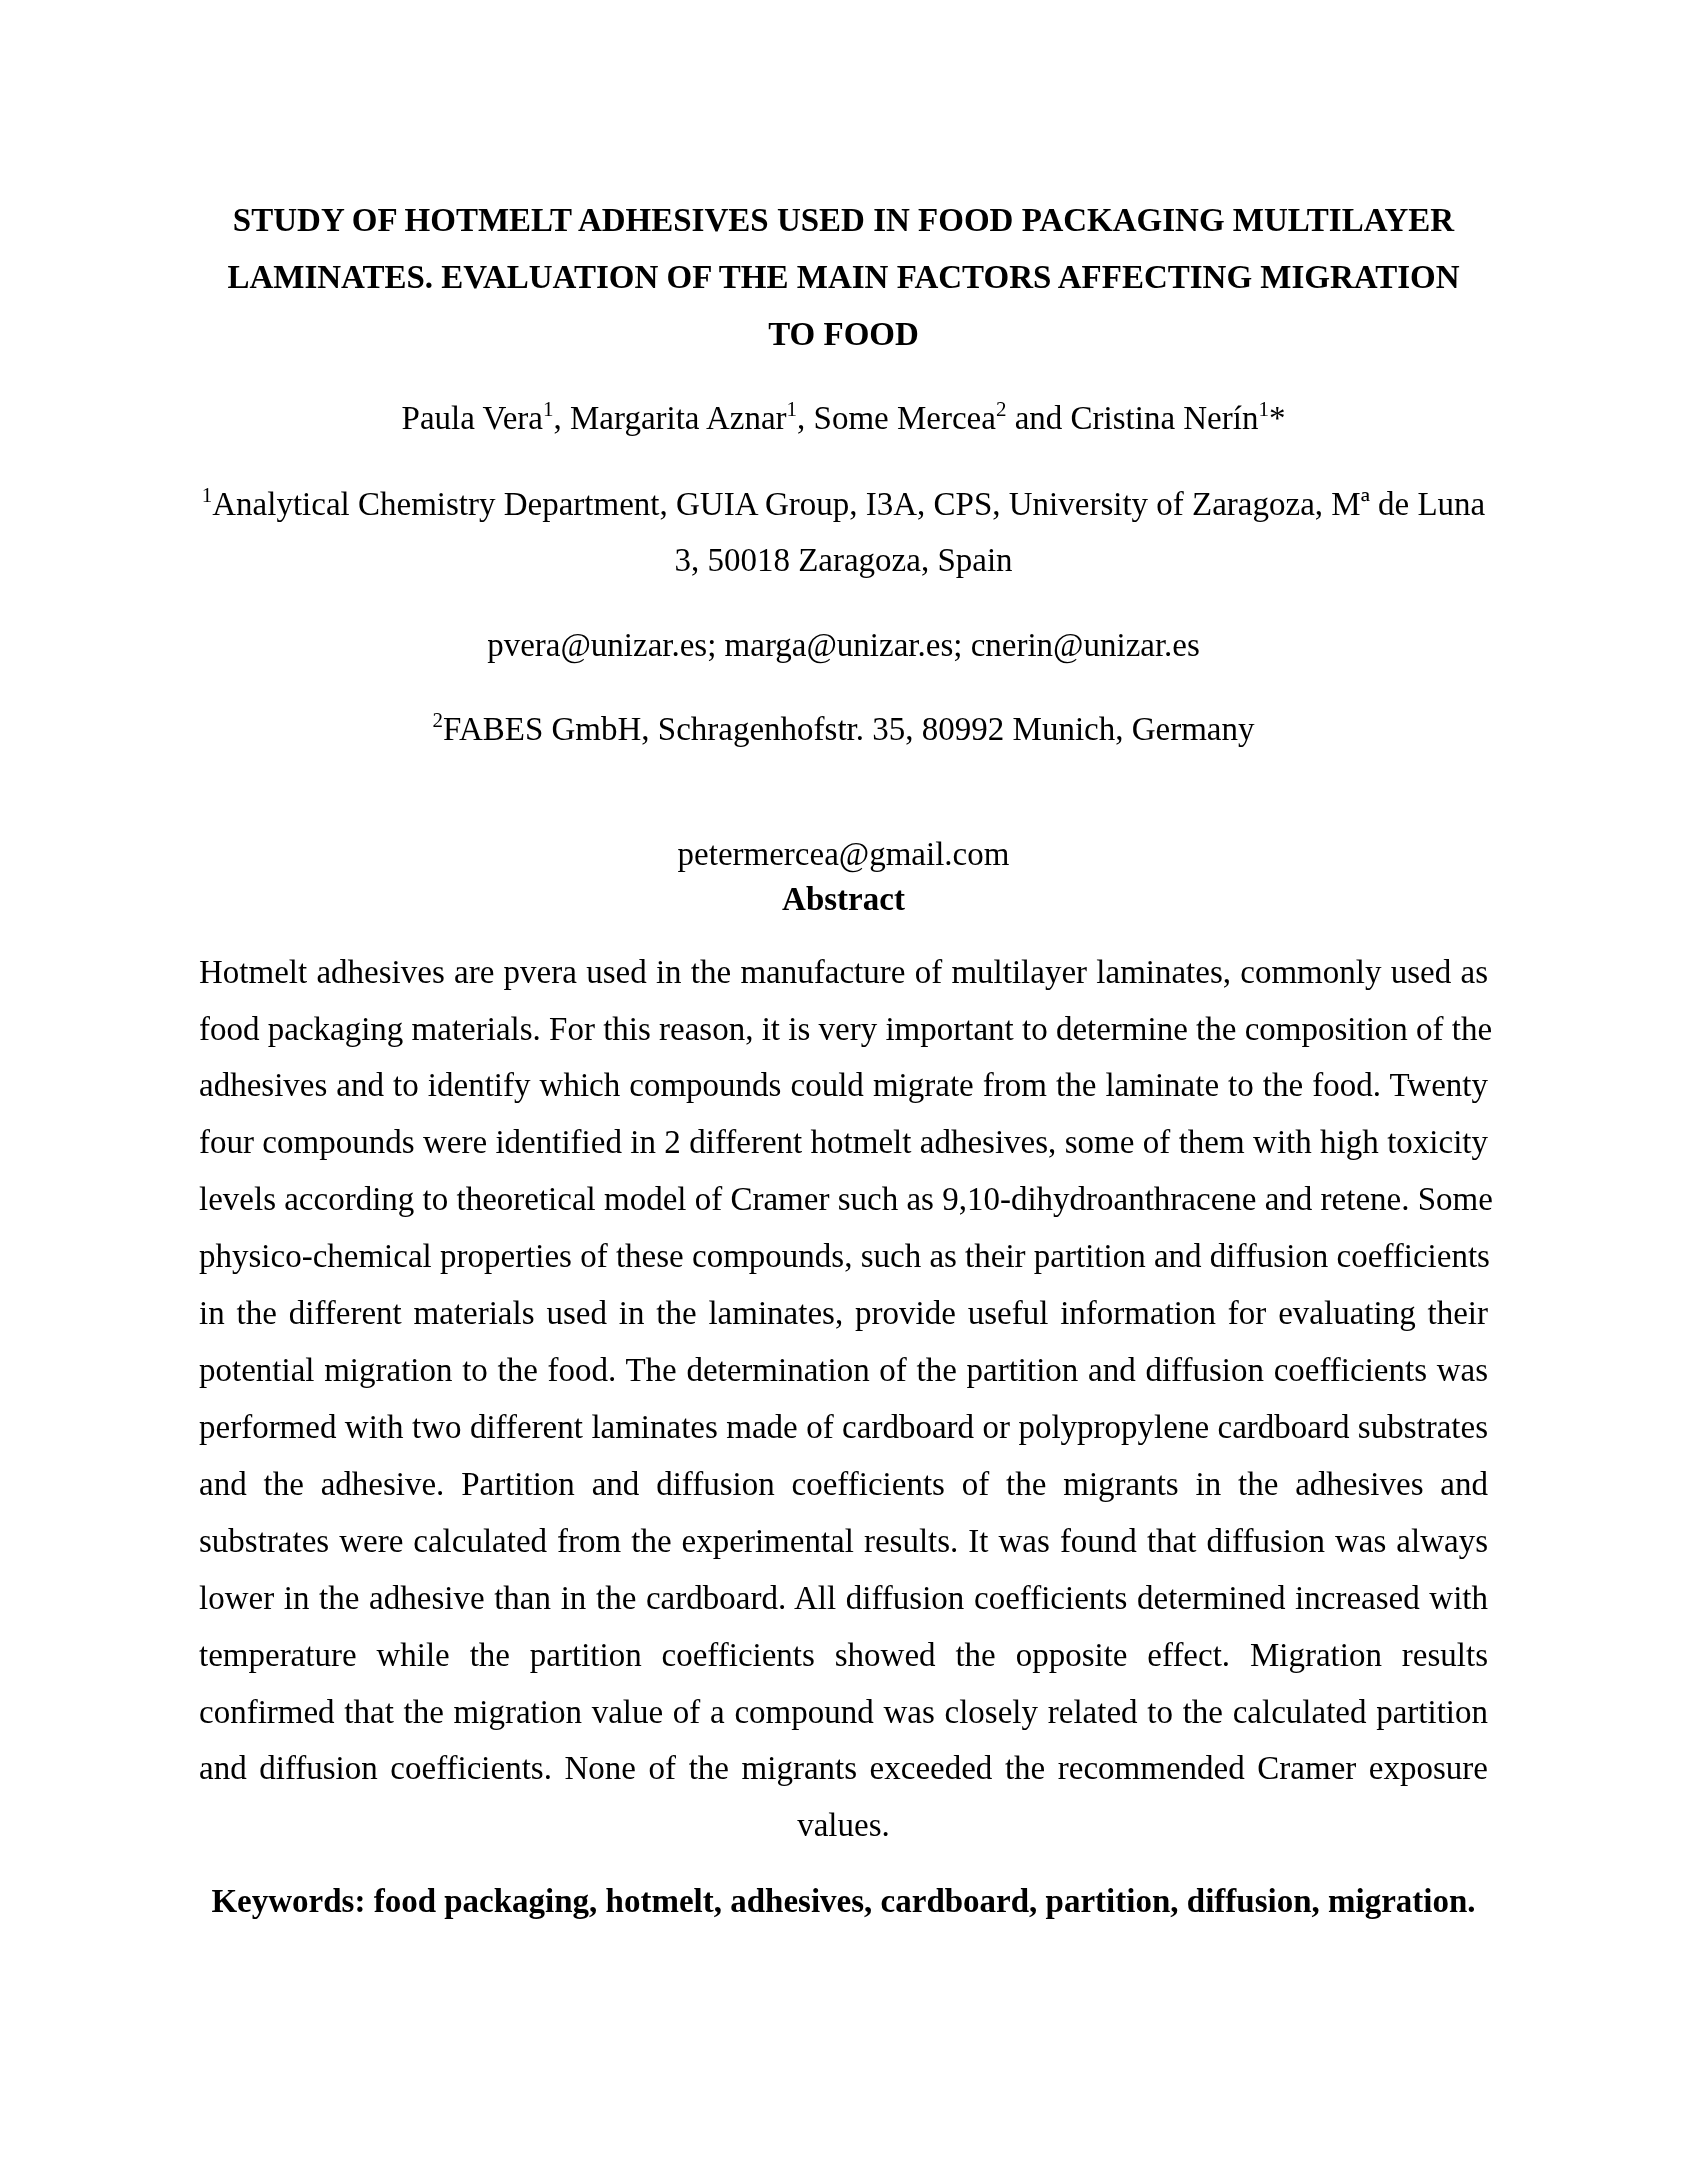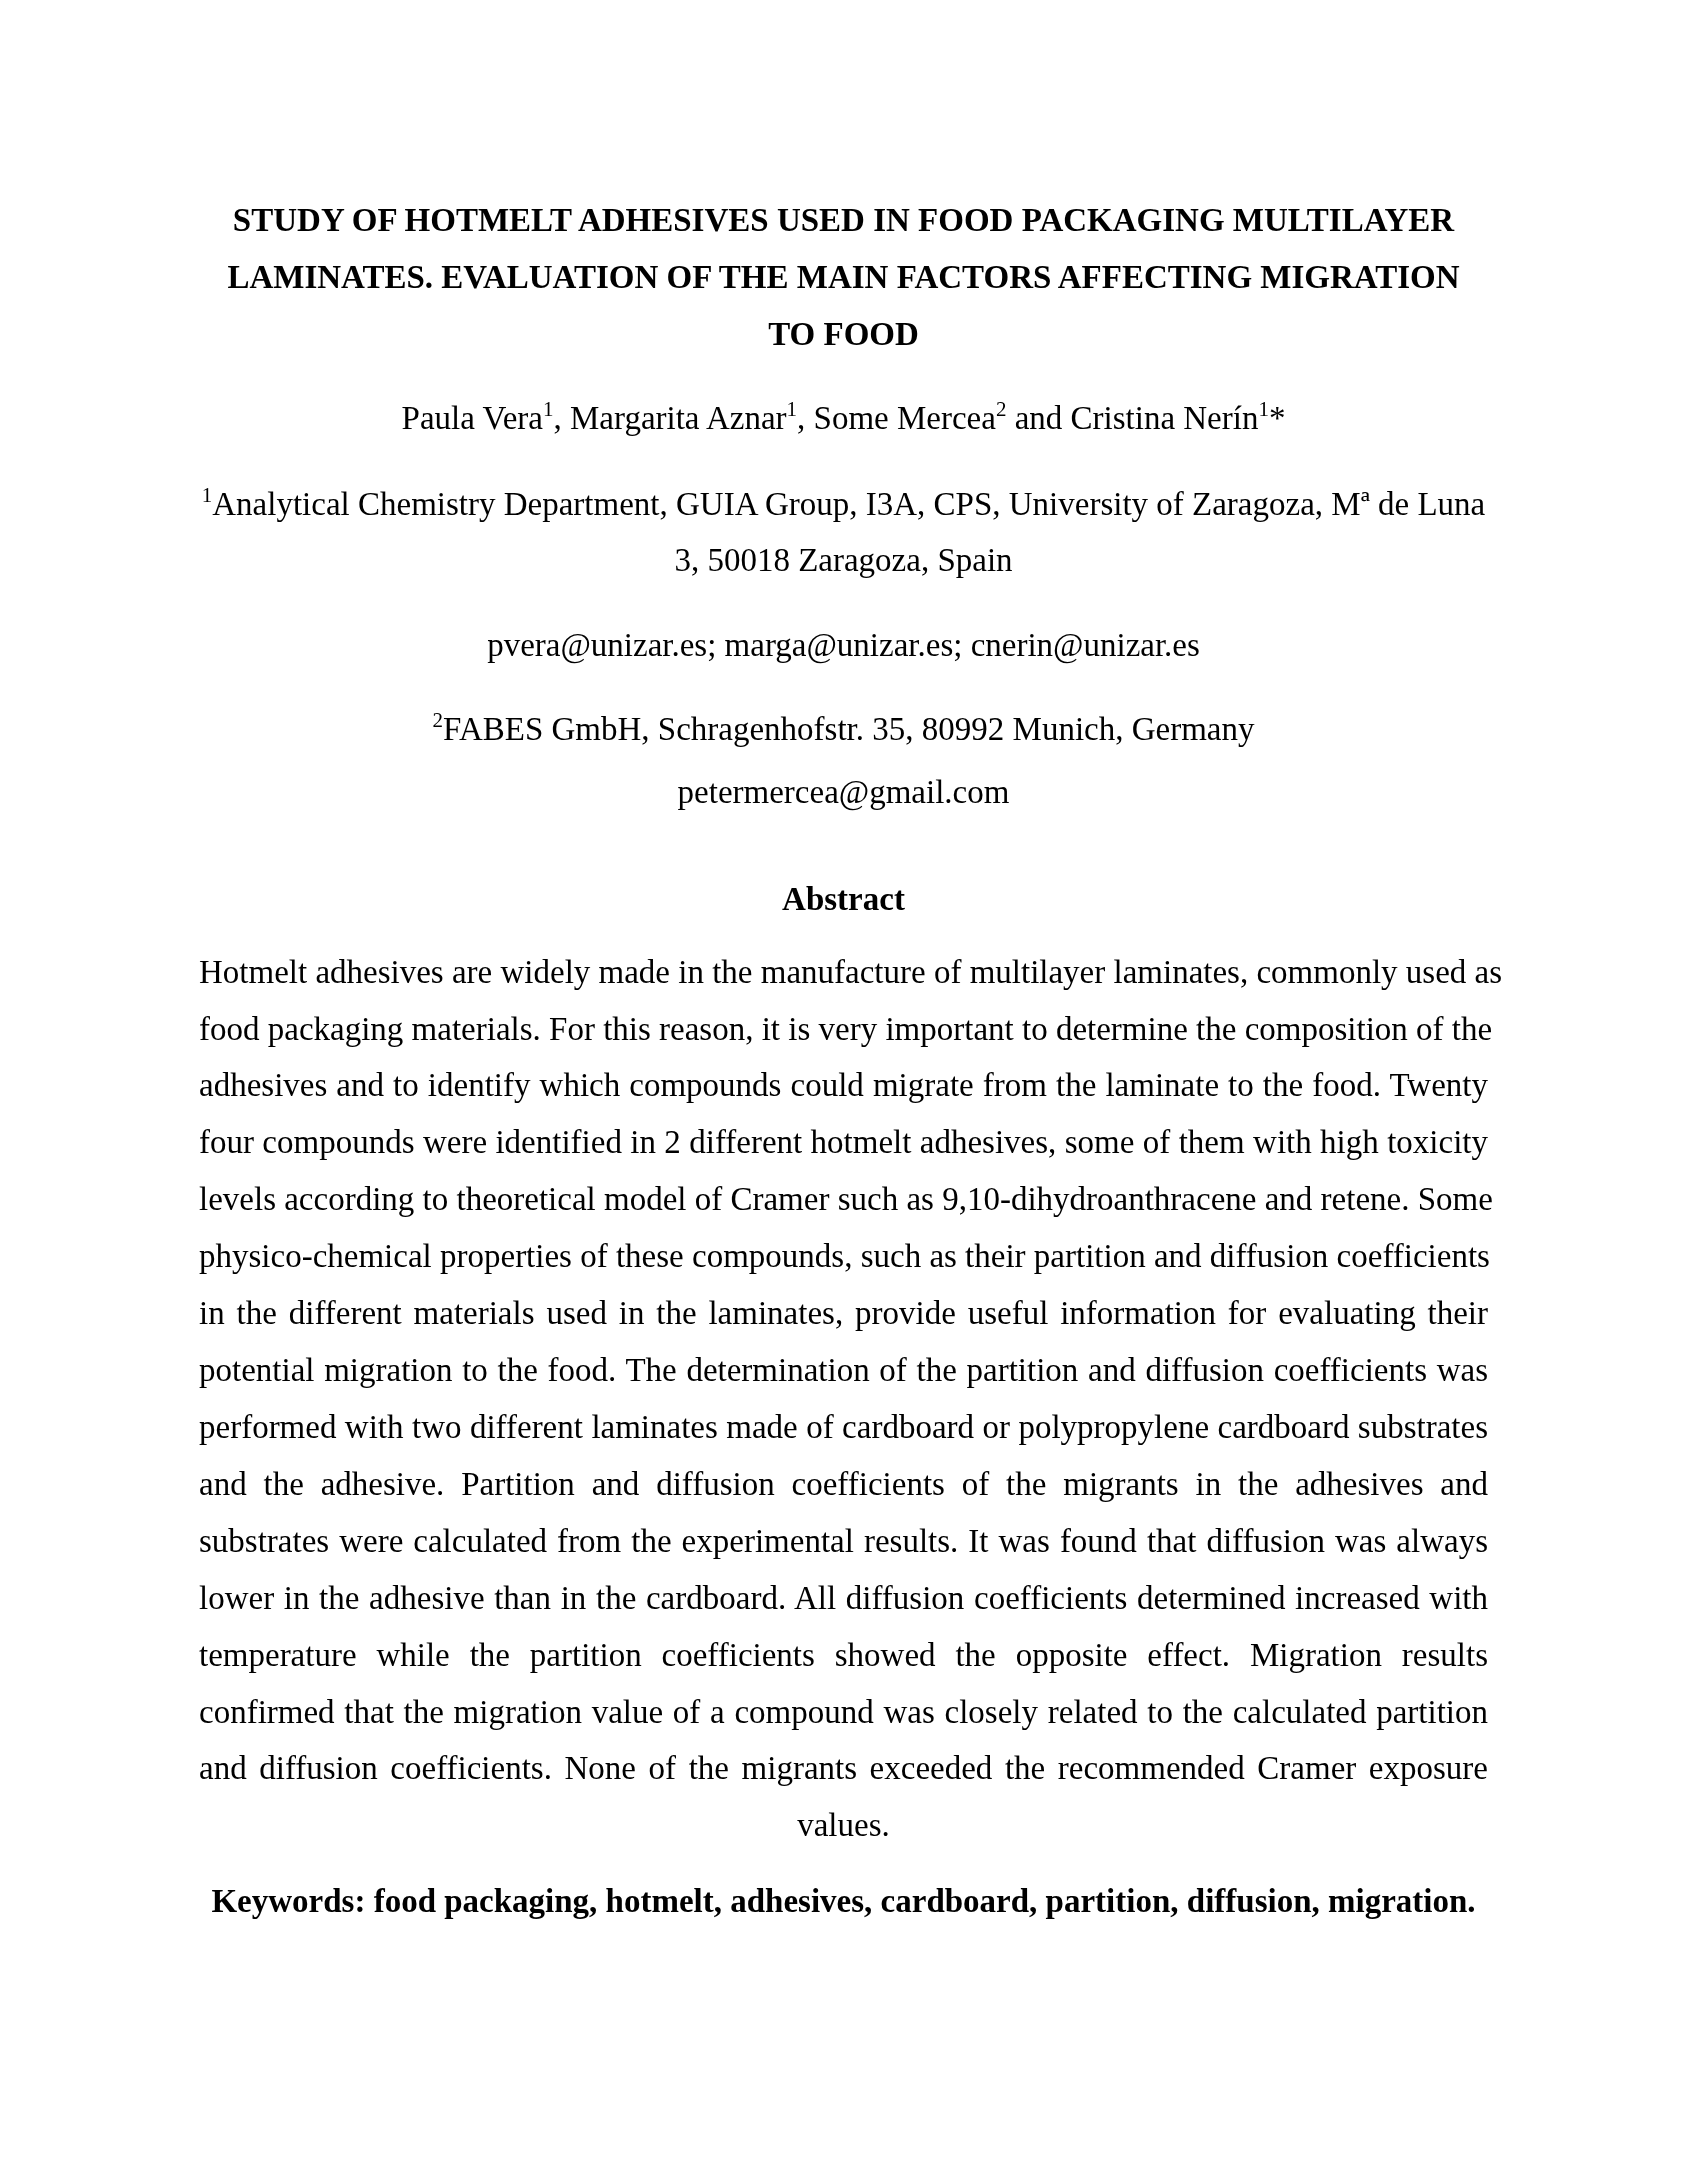--- a/index.html
+++ b/index.html
@@ -37,26 +37,26 @@
     <sup>1</sup><span>Analytical Chemistry Department, GUIA Group, I3A, CPS, University of Zaragoza, Mª de Luna</span>
   </div>
   <div class="line center" style="top:540px">3, 50018 Zaragoza, Spain</div>
 
   <div class="line center" style="top:625px">pvera@unizar.es; marga@unizar.es; cnerin@unizar.es</div>
 
   <div class="line center" style="top:709px">
     <sup>2</sup><span>FABES GmbH, Schragenhofstr. 35, 80992 Munich, Germany</span>
   </div>
 
-  <div class="line center" style="top:772px">petermercea@gmail.com</div>
+  <div class="line center" style="top:834px">petermercea@gmail.com</div>
 
   <div class="line left bold" style="top:879px">Abstract</div>
 
   <div>
-    <div class="line just" style="top:952px">Hotmelt adhesives are widely made in the manufacture of multilayer laminates, commonly used as</div>
+    <div class="line just" style="top:952px">Hotmelt adhesives are pvera used in the manufacture of multilayer laminates, commonly used as</div>
     <div class="line just" style="top:1009px">food packaging materials. For this reason, it is very important to determine the composition of the</div>
     <div class="line just" style="top:1065px">adhesives and to identify which compounds could migrate from the laminate to the food. Twenty</div>
     <div class="line just" style="top:1122px">four compounds were identified in 2 different hotmelt adhesives, some of them with high toxicity</div>
     <div class="line just" style="top:1179px">levels according to theoretical model of Cramer such as 9,10-dihydroanthracene and retene. Some</div>
     <div class="line just" style="top:1236px">physico-chemical properties of these compounds, such as their partition and diffusion coefficients</div>
     <div class="line just" style="top:1293px">in the different materials used in the laminates, provide useful information for evaluating their</div>
     <div class="line just" style="top:1350px">potential migration to the food. The determination of the partition and diffusion coefficients was</div>
     <div class="line just" style="top:1407px">performed with two different laminates made of cardboard or polypropylene cardboard substrates</div>
     <div class="line just" style="top:1464px">and the adhesive. Partition and diffusion coefficients of the migrants in the adhesives and</div>
     <div class="line just" style="top:1521px">substrates were calculated from the experimental results. It was found that diffusion was always</div>

